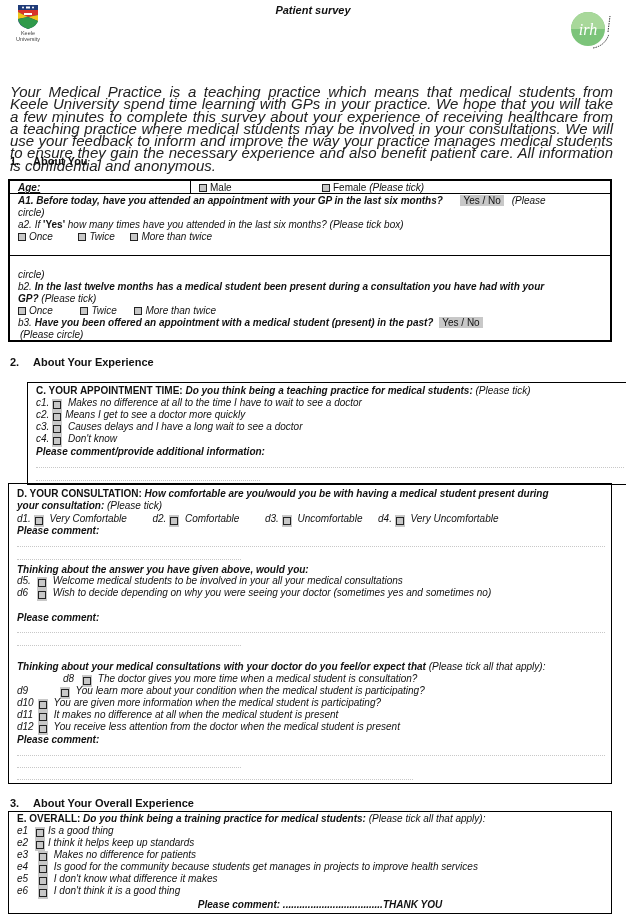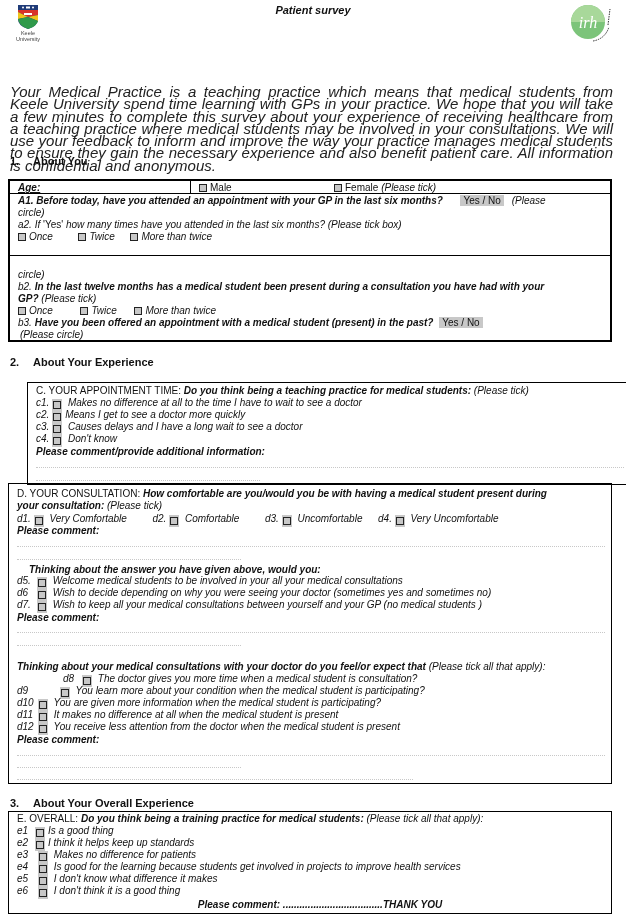--- a/index.html
+++ b/index.html
@@ -1,29 +1,29 @@
 <!DOCTYPE html>
 <html><head>
 <meta charset="utf-8">
 <style>
   html, body { margin: 0; padding: 0; background: #ffffff; }
   body {
     width: 626px; height: 917px; overflow: hidden; position: relative;
     font-family: "Liberation Sans", sans-serif; color: #111; font-size: 10px;
   }
   .i { font-style: italic; }
-  .b { font-weight: normal; }
+  .b { font-weight: bold; }
   .bi { font-weight: bold; font-style: italic; }
 
   
   .logo-keele { position: absolute; left: 10px; top: 4px; width: 36px; text-align: center; }
   .logo-keele svg { display: block; margin: 0 auto; }
   .logo-keele .cap { font-size: 5.5px; line-height: 6px; color: #444; }
   .doc-title { position: absolute; left: 0; width: 626px; top: 4px; text-align: center; font-size: 11px; font-style: italic; font-weight: bold; color: #111; }
-  .logo-irh { position: absolute; left: 569px; top: 3px; width: 44px; height: 44px; }
+  .logo-irh { position: absolute; left: 569px; top: 10px; width: 44px; height: 44px; }
 
   .intro { position: absolute; left: 10px; top: 86px; width: 603px; font-size: 15px; line-height: 12.3px; font-style: italic; text-align: justify; color: #222; }
 
   .sec-h { position: absolute; left: 10px; font-size: 11px; font-weight: bold; color: #111; }
   .sec-h .num { display: inline-block; width: 23px; }
 
   .box { position: absolute; left: 8px; width: 604px; border: 1.5px solid #000; box-sizing: border-box; }
   .box.thick { border-width: 2px; }
 
   .line { position: absolute; left: 8px; white-space: nowrap; font-size: 10px; line-height: 12px; }
@@ -78,21 +78,21 @@
   <span class="num">1.</span><span>About You</span>
 </div>
 
 <div class="box thick" style="top:179px; height:163px;">
 
   <div class="line bi" style="top:1px; text-decoration:underline;">Age:</div>
   <div class="vsep" style="left:180px;"></div>
   <div class="line" style="top:1px; left:189px;">
     <span class="cb"></span><span>Male</span>
   </div>
-  <div class="line" style="top:1px; left:308px;padding-left:16px;">
+  <div class="line" style="top:1px; left:296px;padding-left:16px;">
     <span class="cb"></span><span>Female</span>
     <span class="i">(Please tick)</span>
   </div>
   <div class="row-sep" style="top:12px;"></div>
 
   <div class="line" style="top:14px;">
     <span class="bi">A1.  Before today, have you attended an appointment with your GP in the last six months?</span>
     <span style="display:inline-block;width:12px;"></span>
     <span class="yn">Yes  /  No</span>
     <span class="i" style="margin-left:5px;">(Please</span>
@@ -172,29 +172,26 @@
     <span><span>d2.</span> <span class="cbw"><span class="cb"></span></span> <span>Comfortable</span></span>
     <span style="display:inline-block;width:20px;"></span>
     <span><span>d3.</span> <span class="cbw"><span class="cb"></span></span> <span>Uncomfortable</span></span>
     <span style="display:inline-block;width:10px;"></span>
     <span><span>d4.</span> <span class="cbw"><span class="cb"></span></span> <span>Very Uncomfortable</span></span>
   </div>
   <div class="line bi" style="top:41px;">Please comment:</div>
   <div class="dots" style="top:62px; width:588px;"></div>
   <div class="dots" style="top:75px; width:224px;"></div>
 
-  <div class="line bi" style="top:80px;margin-left:12px;">Thinking about the answer you have given above, would you:</div>
+  <div class="line bi" style="top:80px;">Thinking about the answer you have given above, would you:</div>
   <div class="line i" style="top:91px;">
     <span style="display:inline-block;width:20px;">d5.</span><span class="cbw"><span class="cb"></span></span> <span>Welcome medical students to be involved in your all  your medical consultations</span>
   </div>
   <div class="line i" style="top:103px;">
     <span style="display:inline-block;width:20px;">d6</span><span class="cbw"><span class="cb"></span></span> <span>Wish to decide depending on why you were seeing your doctor (sometimes yes and sometimes no)</span>
-  </div>
-  <div class="line i" style="top:115px;">
-    <span style="display:inline-block;width:20px;">d7.</span><span class="cbw"><span class="cb"></span></span> <span>Wish to keep all   your medical consultations  between yourself and your GP (no medical students )</span>
   </div>
   <div class="line bi" style="top:128px;">Please comment:</div>
   <div class="dots" style="top:148px; width:588px;"></div>
   <div class="dots" style="top:161px; width:224px;"></div>
 
   <div class="line" style="top:177px;">
     <span class="bi">Thinking about your medical consultations with your doctor do you feel/or expect that</span><span class="i"> (Please tick all that apply):</span>
   </div>
   <div class="line i" style="top:189px;">
     <span style="display:inline-block;width:19px;padding-left:46px;">d8</span><span class="cbw"><span class="cb"></span></span> <span>The doctor gives you more time when a medical student is consultation?</span>
@@ -228,21 +225,21 @@
   <div class="line i" style="top:13px;">
     <span style="display:inline-block;width:18px;">e1</span><span class="cbw"><span class="cb"></span></span><span>Is a good thing</span>
   </div>
   <div class="line i" style="top:25px;">
     <span style="display:inline-block;width:18px;">e2</span><span class="cbw"><span class="cb"></span></span><span>I think it helps keep up standards</span>
   </div>
   <div class="line i" style="top:37px;">
     <span style="display:inline-block;width:21px;">e3</span><span class="cbw"><span class="cb"></span></span> <span>Makes no difference for patients</span>
   </div>
   <div class="line i" style="top:49px;">
-    <span style="display:inline-block;width:21px;">e4</span><span class="cbw"><span class="cb"></span></span> <span>Is good for the learning because students get involved in projects to improve health services</span>
+    <span style="display:inline-block;width:21px;">e4</span><span class="cbw"><span class="cb"></span></span> <span>Is good for the community because students get manages in projects to improve health services</span>
   </div>
   <div class="line i" style="top:61px;">
     <span style="display:inline-block;width:21px;">e5</span><span class="cbw"><span class="cb"></span></span> <span>I don't know what difference it makes</span>
   </div>
   <div class="line i" style="top:73px;">
     <span style="display:inline-block;width:21px;">e6</span><span class="cbw"><span class="cb"></span></span> <span>I don't think it is a good thing</span>
   </div>
   <div class="line bi" style="top:87px; left:0; width:100%; text-align:center; padding-left:20px; box-sizing:border-box;">Please comment: ....................................THANK YOU</div>
 </div>
 

